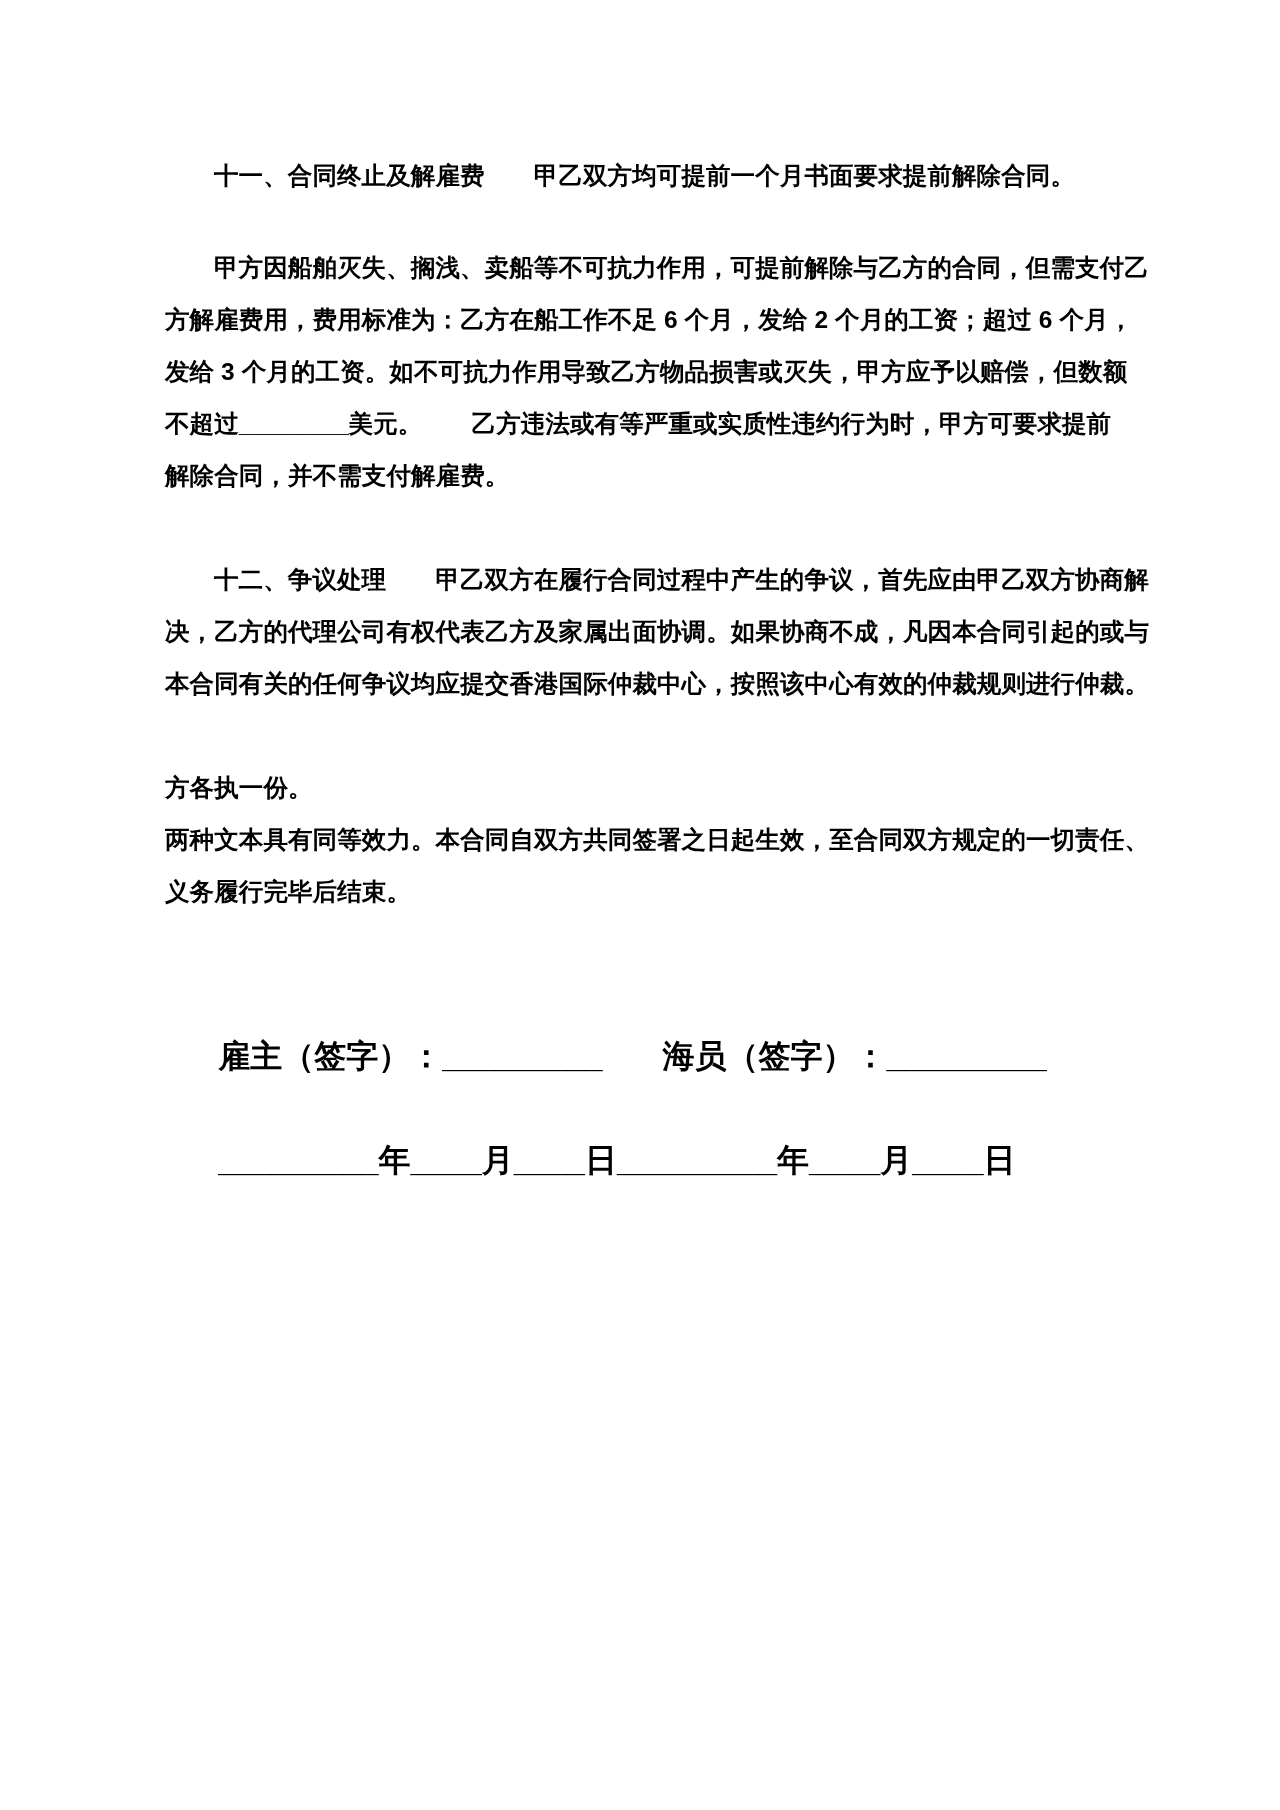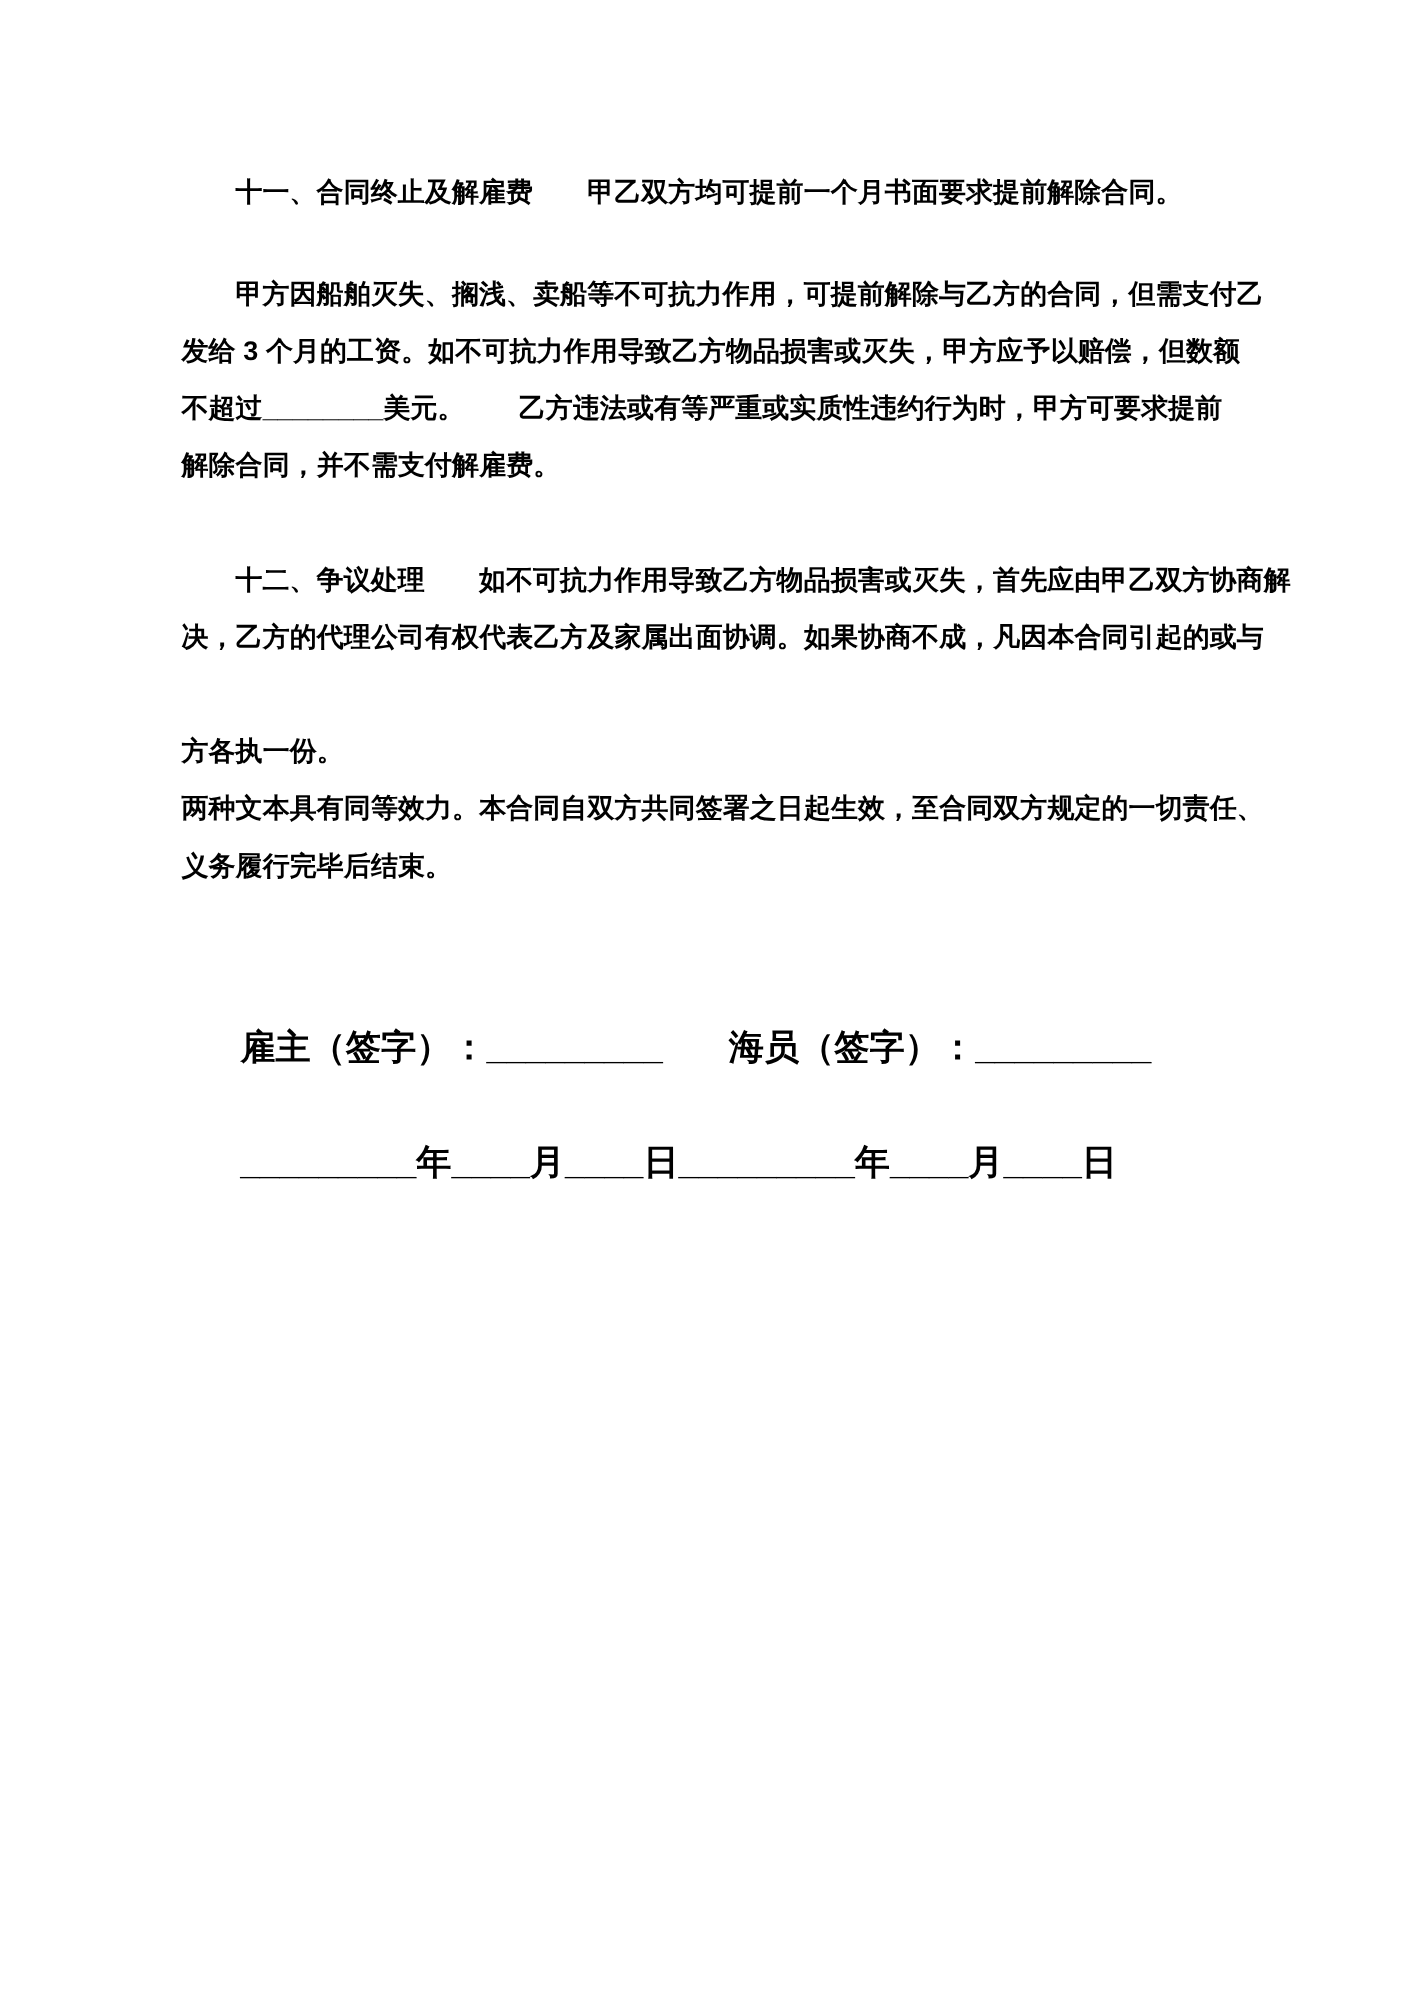--- a/index.html
+++ b/index.html
@@ -80,30 +80,32 @@
   <div class="doc-body">
 
     <div class="para">
       <span class="line indent">十一、合同终止及解雇费　　甲乙双方均可提前一个月书面要求提前解除合同。</span>
     </div>
 
     <div class="gap-md"></div>
 
     <div class="para">
       <span class="line indent">甲方因船舶灭失、搁浅、卖船等不可抗力作用，可提前解除与乙方的合同，但需支付乙</span>
+      <span class="line">方解雇费用，费用标准为：乙方在船工作不足 6 个月，发给 2 个月的工资；超过 6 个月，</span>
       <span class="line">发给 3 个月的工资。如不可抗力作用导致乙方物品损害或灭失，甲方应予以赔偿，但数额</span>
       <span class="line">不超过________美元。　　乙方违法或有等严重或实质性违约行为时，甲方可要求提前</span>
       <span class="line">解除合同，并不需支付解雇费。</span>
     </div>
 
     <div class="gap-lg"></div>
 
     <div class="para">
-      <span class="line indent">十二、争议处理　　如不可抗力作用导致乙方物品损害或灭失，首先应由甲乙双方协商解</span>
+      <span class="line indent">十二、争议处理　　甲乙双方在履行合同过程中产生的争议，首先应由甲乙双方协商解</span>
       <span class="line">决，乙方的代理公司有权代表乙方及家属出面协调。如果协商不成，凡因本合同引起的或与</span>
+      <span class="line">本合同有关的任何争议均应提交香港国际仲裁中心，按照该中心有效的仲裁规则进行仲裁。</span>
     </div>
 
     <div class="gap-lg"></div>
 
     <div class="para">
       <span class="line">方各执一份。</span>
       <span class="line">两种文本具有同等效力。本合同自双方共同签署之日起生效，至合同双方规定的一切责任、</span>
       <span class="line">义务履行完毕后结束。</span>
     </div>
 

